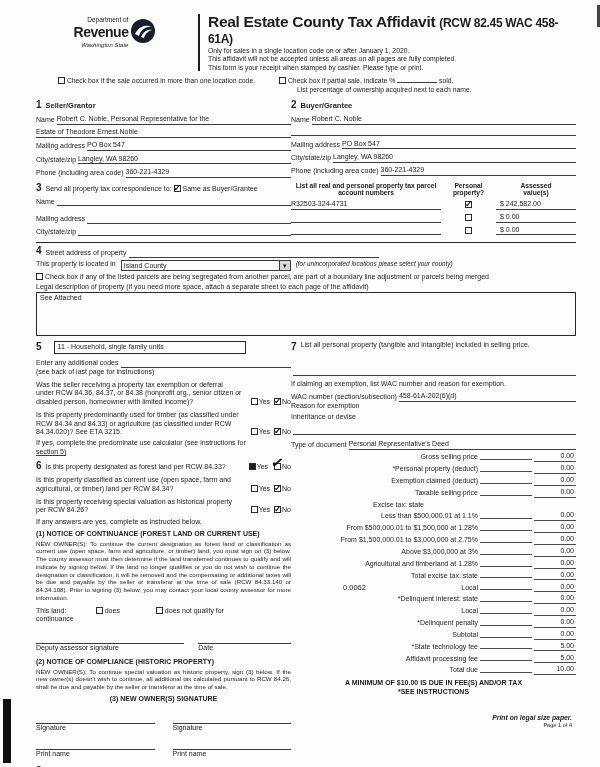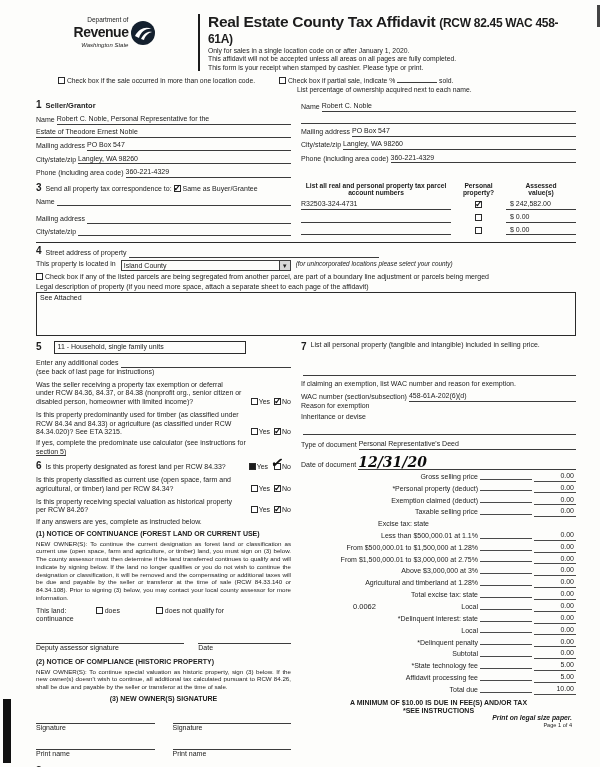--- a/index.html
+++ b/index.html
@@ -17,35 +17,35 @@
   .fill { flex:1; border-bottom:1px solid #3c3c3c; min-height:8px; margin-left:2px; }
   .uline { border-bottom:1px solid #3c3c3c; }
   .cb { display:inline-block; width:7px; height:7px; border:1px solid #2a2a2a; position:relative; vertical-align:-1px; background:#fff; flex:none; }
   .cb.checked::after { content:"✓"; position:absolute; left:-1px; top:-3px; font-size:9px; font-weight:bold; color:#111; }
   .cb.filled { background:#1c1c1c; }
   .secnum { font-weight:bold; font-size:10px; margin-right:4px; }
   .script { font-family:"DejaVu Serif", serif; font-style:italic; font-weight:bold; color:#0c0c0c; }
   
   .hdr { display:flex; align-items:flex-start; margin-bottom:4px; }
   .hdr-left { width:158px; text-align:center; padding-top:4px; flex:none; }
-  .dor { display:flex; align-items:flex-end; justify-content:center; gap:2px; }
+  .dor { display:flex; align-items:center; justify-content:center; gap:2px; }
   .dor-txt { text-align:right; }
   .dor-line1 { font-size:6.5px; }
   .dor-line2 { font-size:14px; font-weight:bold; letter-spacing:-0.5px; }
   .dor-line3 { font-size:6px; font-style:italic; }
   .formno { font-size:11px; font-weight:bold; margin-top:3px; }
   .hdr-div { width:2px; background:#1c1c1c; align-self:stretch; margin:2px 8px 2px 4px; flex:none; }
   .hdr-right { flex:1; padding-top:2px; }
   .title { font-size:15.5px; font-weight:bold; letter-spacing:-0.3px; line-height:1.05; }
   .title small { font-size:12px; font-weight:bold; }
   .sub { font-size:6.8px; line-height:1.3; }
   
   .ckrow { display:flex; margin:3px 0 5px 22px; gap:24px; font-size:6.8px; }
   
-  .cols { display:flex; gap:10px; }
+  .cols { display:flex; }
   .colL { width:255px; flex:none; }
   .colR { flex:1; }
   .frow { display:flex; align-items:flex-end; margin-top:3.5px; }
   .sechead { font-weight:bold; font-size:7.5px; }
   
   .parcel-hdr { display:flex; font-weight:bold; text-align:center; margin-top:4px; font-size:6.7px; line-height:1.15;}
   .parcel-row { display:flex; align-items:flex-end; margin-top:3px; }
   .p-num { width:150px; border-bottom:1px solid #3c3c3c; min-height:8px; }
   .p-cb { width:55px; text-align:center; }
   .p-val { flex:1; border-bottom:1px solid #3c3c3c; min-height:8px; padding-left:4px; }
@@ -148,20 +148,21 @@
       <div class="frow">
           <span class="lblw">City/state/zip</span>
           <span class="fill">Langley, WA  98260</span>
         </div>
       <div class="frow">
           <span class="lblw">Phone (including area code)</span>
           <span class="fill">360-221-4329</span>
         </div>
     </div>
     <div class="colR">
+      <div><span class="secnum">2</span><span class="sechead">Buyer/Grantee</span></div>
       <div class="frow">
           <span class="lblw">Name</span>
           <span class="fill">Robert C. Noble</span>
         </div>
       <div class="frow">
           <span class="fill" style="margin-left:0"></span>
         </div>
       <div class="frow">
           <span class="lblw">Mailing address</span>
           <span class="fill">PO Box 547</span>
@@ -338,24 +339,20 @@
           <span class="lblw">WAC number (section/subsection)</span>
           <span class="fill">458-61A-202(6)(d)</span>
         </div>
       <div>Reason for exemption</div>
       <div style="margin-top:2px">Inheritance or devise</div>
       <div class="fill" style="margin-top:6px"></div>
       <div class="frow" style="margin-top:5px">
           <span class="lblw">Type of document</span>
           <span class="fill">Personal Representative's Deed</span>
         </div>
-      <div class="frow" style="height:16px">
-          <span class="lblw">Date of document</span>
-          <span class="fill script" style="font-size:14px; line-height:0.9">12/31/20</span>
-        </div>
 
       <div class="tax-row">
           <span class="tlbl">Gross selling price</span>
           <span class="tlead"></span>
           <span class="tval">0.00</span>
         </div>
       <div class="tax-row">
           <span class="tlbl">*Personal property (deduct)</span>
           <span class="tlead"></span>
           <span class="tval">0.00</span>

